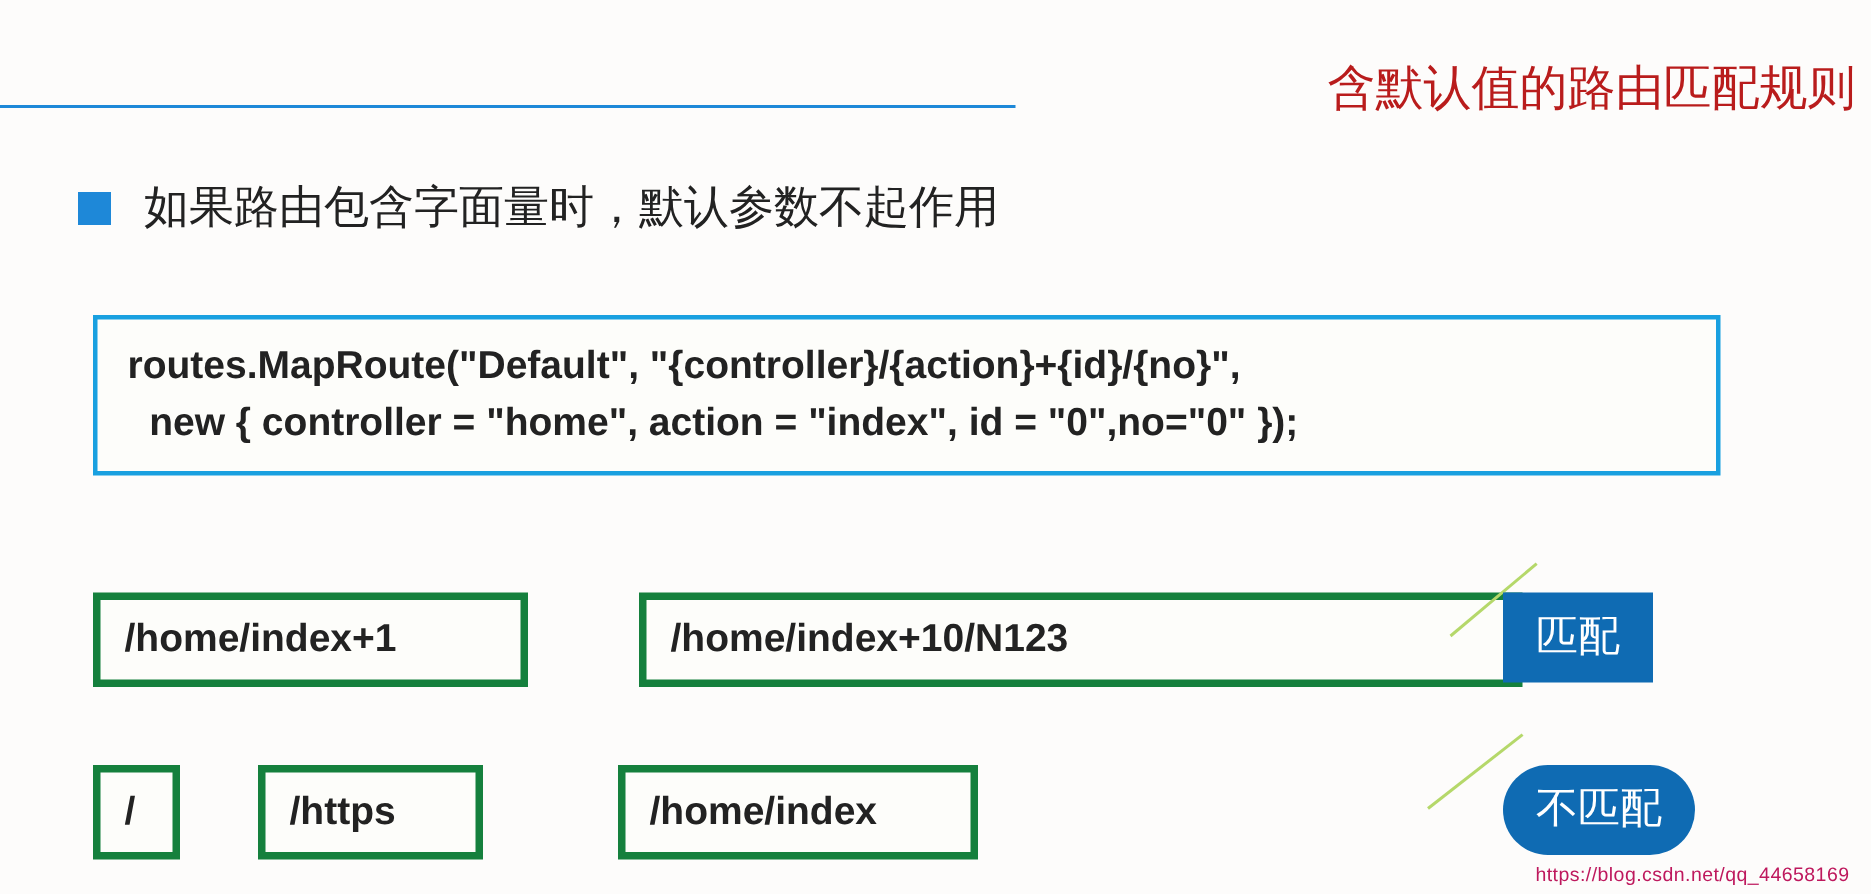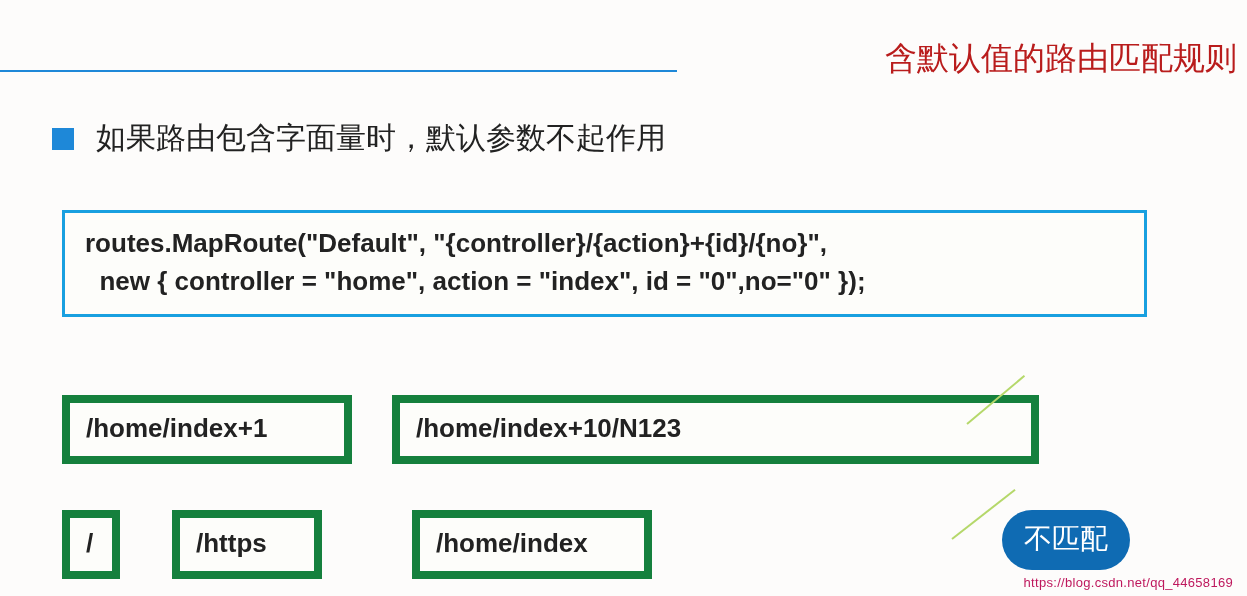--- a/index.html
+++ b/index.html
@@ -75,21 +75,21 @@
     }
     .row-nomatch {
       position: absolute;
       top: 510px;
       left: 62px;
       right: 40px;
       height: 60px;
     }
     .small-box {
       display: inline-block;
-      border: 8px solid #15803d;
+      border: 5px solid #15803d;
       background: #fdfdfa;
       font-family: Arial, sans-serif;
       font-size: 26px;
       font-weight: bold;
       color: #222;
       padding: 10px 18px 12px 16px;
       vertical-align: top;
     }
     .badge {
       background: #0f6bb3;
@@ -131,22 +131,23 @@
   <div class="bullet-text">如果路由包含字面量时，默认参数不起作用</div>
 </div>
 
 <div class="code-box">
   <div>routes.MapRoute("Default", "{controller}/{action}+{id}/{no}",</div>
   <div>&nbsp;&nbsp;new { controller = "home", action = "index", id = "0",no="0" });</div>
 </div>
 
 <div class="row-match">
   <div class="small-box abs" style="left:0; width:290px;">/home/index+1</div>
-  <div class="small-box abs" style="left:330px; width:647px;">/home/index+10/N123</div>
+  <div class="small-box abs" style="left:364px; width:589px;">/home/index+10/N123</div>
   <div class="connector" style="left:905px; top:28px; width:75px; transform:rotate(-40deg);"></div>
+  <div class="badge abs" style="left:940px;">匹配</div>
 </div>
 
 <div class="row-nomatch">
   <div class="small-box abs" style="left:0; width:58px;">/</div>
   <div class="small-box abs" style="left:110px; width:150px;">/https</div>
   <div class="small-box abs" style="left:350px; width:240px;">/home/index</div>
   <div class="connector" style="left:890px; top:28px; width:80px; transform:rotate(-38deg);"></div>
   <div class="badge abs" style="left:940px;border-radius:30px;">不匹配</div>
 </div>
 

